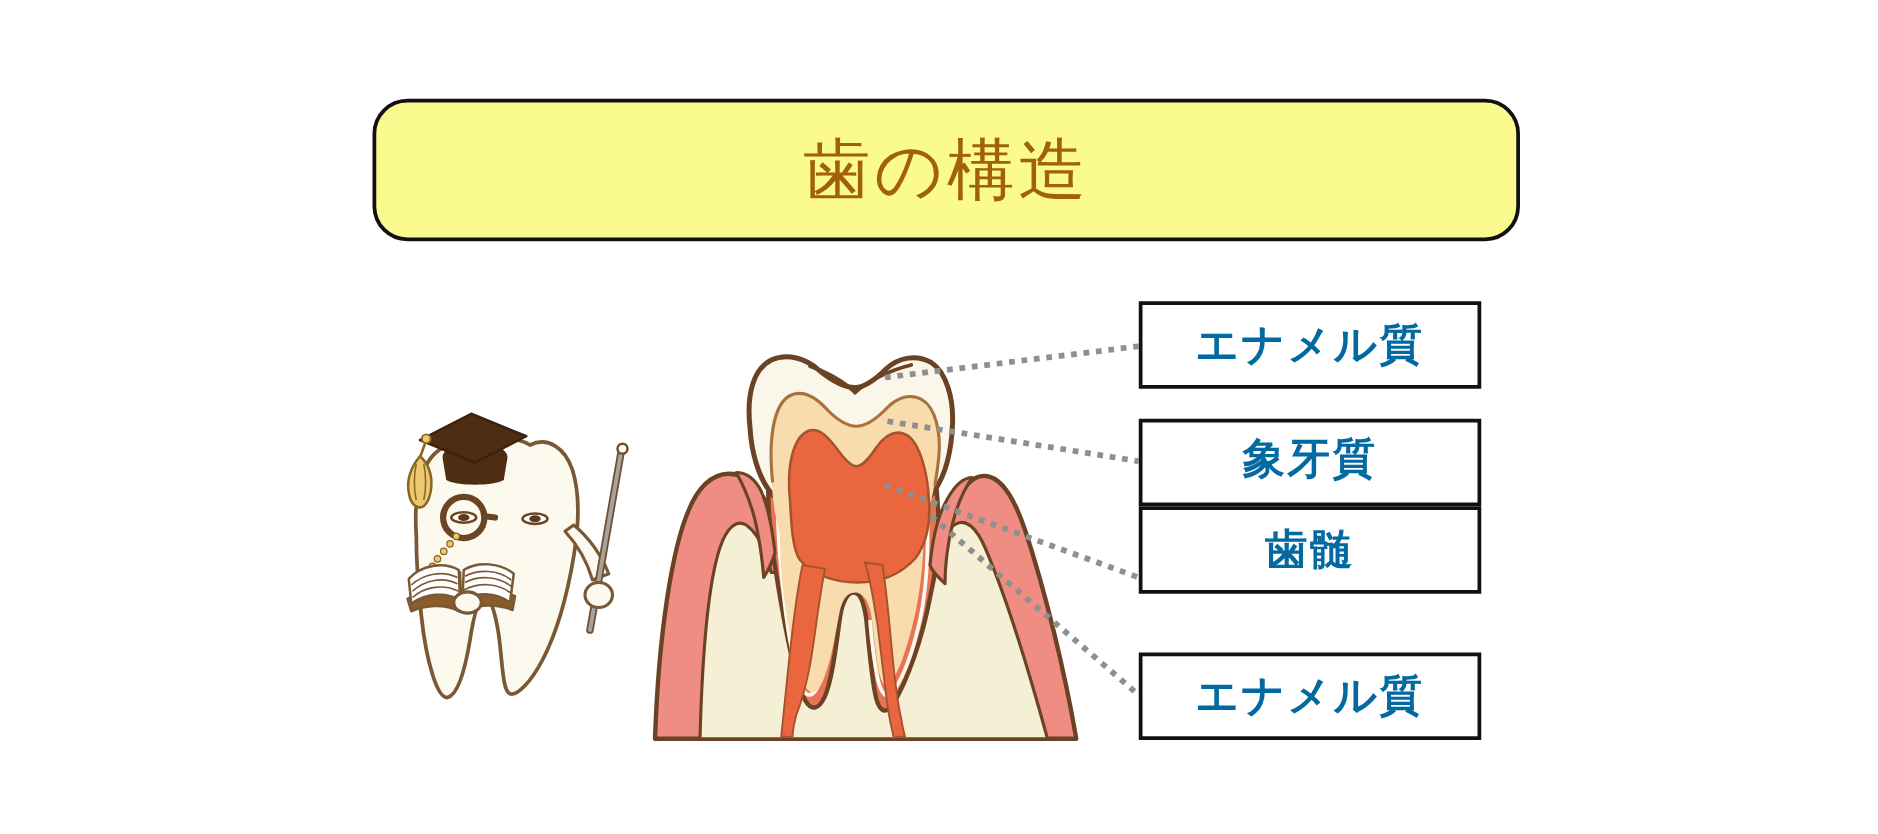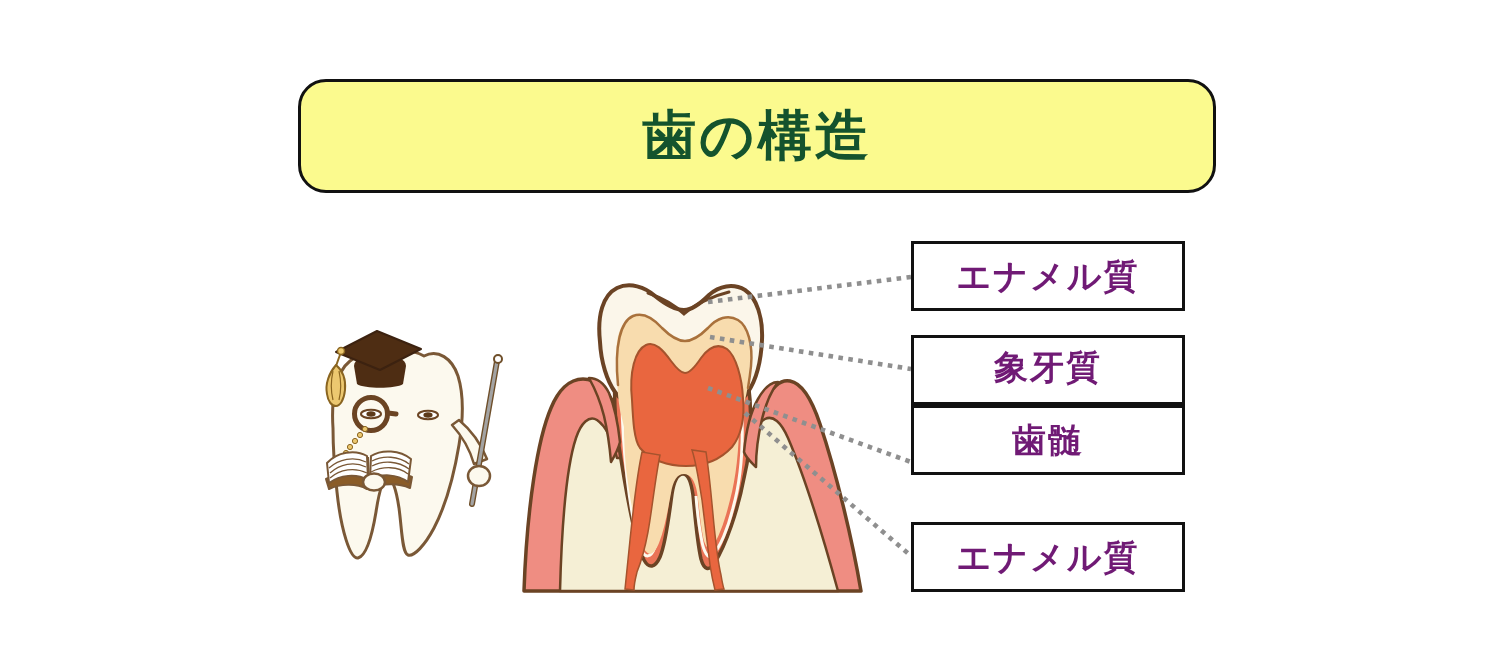--- a/index.html
+++ b/index.html
@@ -7,29 +7,29 @@
     position:relative;width:1502px;height:667px;background:#ffffff;overflow:hidden;
     font-family:"DejaVu Sans","Liberation Sans",sans-serif;
   }
   .diagram-svg{position:absolute;left:0;top:0;width:1502px;height:667px;}
   .title-banner{
     position:absolute;left:298px;top:79px;width:918px;height:114px;
     background:#fbfa8e;border:3px solid #111111;border-radius:28px;
     display:flex;align-items:center;justify-content:center;box-sizing:border-box;
   }
   .title-banner .title-text{
-    font-size:54px;font-weight:700;color:#14532d;letter-spacing:3px;line-height:1;
+    font-size:54px;font-weight:400;color:#a16207;letter-spacing:3px;line-height:1;
   }
   .part-label{
     position:absolute;left:911px;width:274px;height:70px;
     background:#ffffff;border:3px solid #111111;box-sizing:border-box;
     display:flex;align-items:center;justify-content:center;
   }
   .part-label .label-text{
-    font-size:34px;font-weight:800;color:#701a75;letter-spacing:2px;line-height:1;
+    font-size:34px;font-weight:800;color:#0369a1;letter-spacing:2px;line-height:1;
   }
   .label-1{top:241px;}
   .label-2{top:335px;font-family:Liberation Mono, monospace;}
   .label-3{top:405px;}
   .label-4{top:522px;}
 </style>
 </head>
 <body>
 
 <div class="stage">

